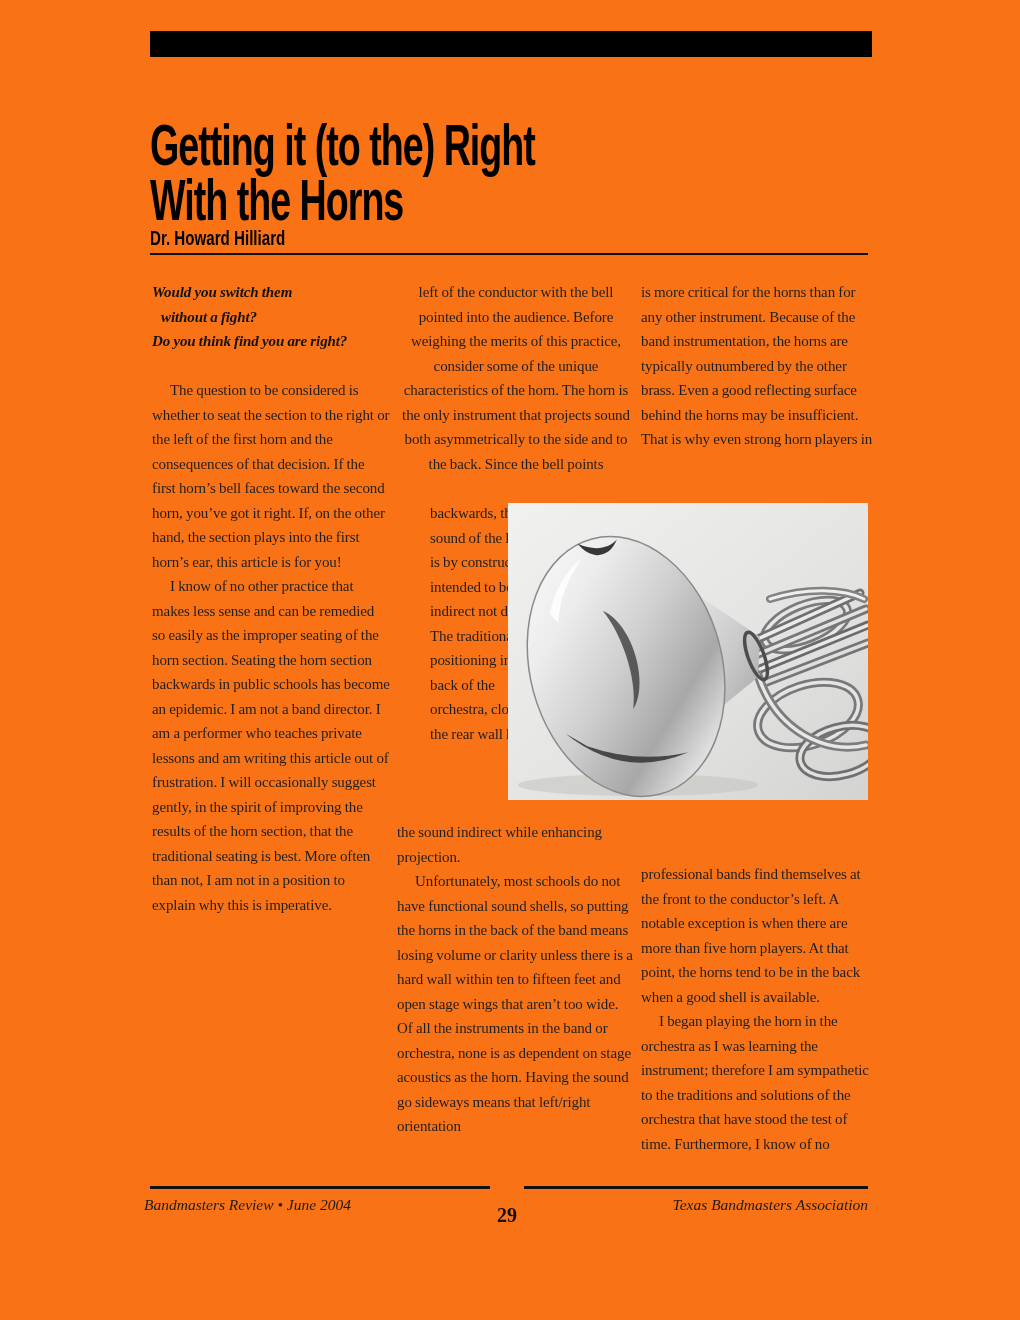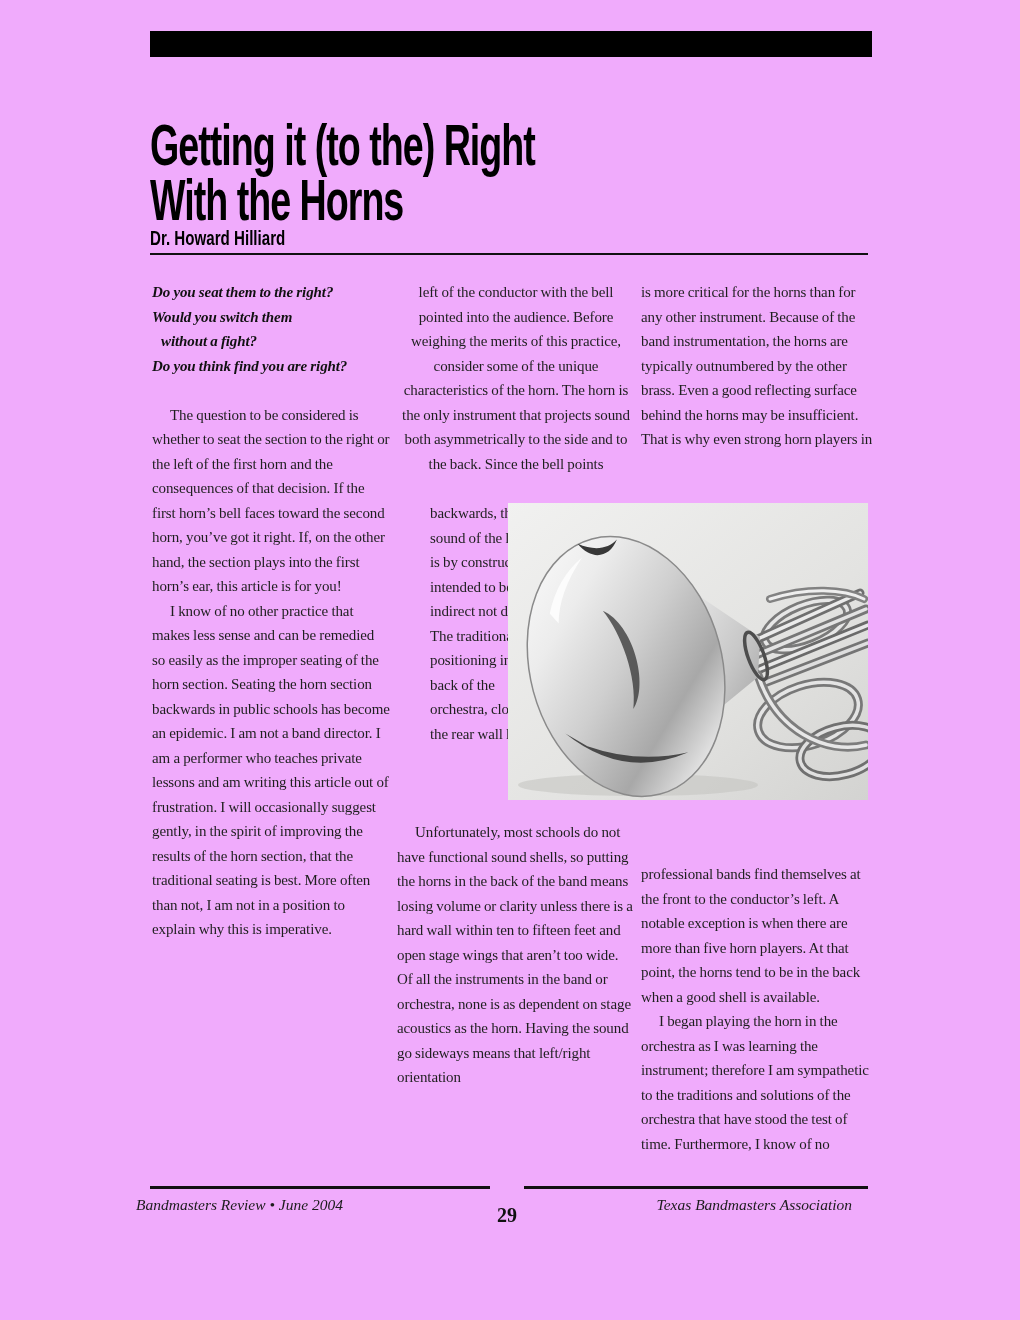--- a/index.html
+++ b/index.html
@@ -1,16 +1,16 @@
 <!DOCTYPE html>
 <html><head>
 <meta charset="utf-8">
 <style>
   html,body{margin:0;padding:0;background:#ffffff;}
-  .page{position:relative;width:1020px;height:1320px;background:#f0abfc;overflow:hidden;
+  .page{position:relative;width:1020px;height:1320px;background:#f97316;overflow:hidden;
         font-family:"Liberation Serif", serif;}
   .topbar{position:absolute;left:150px;top:31px;width:722px;height:26px;background:#000;}
   .title-line{position:absolute;left:150px;white-space:nowrap;
         font-family:"Liberation Sans", sans-serif;font-weight:bold;color:#000;
         font-size:57px;letter-spacing:-1.5px;transform:scaleX(0.66);transform-origin:left top;}
   .title-1{top:112px;}
   .title-2{top:167px;}
   .byline{position:absolute;left:150px;top:226px;white-space:nowrap;
         font-family:"Liberation Sans", sans-serif;font-weight:bold;color:#000;
         font-size:21px;transform:scaleX(0.72);transform-origin:left top;}
@@ -35,50 +35,50 @@
   .c2-below{width:238px;}
 
   .horn-photo{position:absolute;left:508px;top:503px;width:360px;height:297px;}
 
   .footer-rule{position:absolute;top:1186px;height:3px;background:#111;}
   .fr-left{left:150px;width:340px;}
   .fr-right{left:524px;width:344px;}
   .page-number{position:absolute;left:488px;top:1204px;width:38px;text-align:center;
        font-size:20px;font-weight:bold;color:#111;}
   .footer-text{position:absolute;top:1196px;font-style:italic;font-size:15.5px;color:#1c1c1c;}
-  .ft-left{left:136px;}
-  .ft-right{right:168px;text-align:left;}
+  .ft-left{left:144px;}
+  .ft-right{right:152px;text-align:left;}
 </style>
 </head>
 <body>
 
 <div class="page">
 
   <div class="topbar"></div>
 
   <div class="title-line title-1">Getting it (to the) Right</div>
   <div class="title-line title-2">With the Horns</div>
   <div class="byline">Dr. Howard Hilliard</div>
   <div class="title-rule"></div>
 
   <div class="col col-1">
     <div class="poem">
-      <div>Do you seat them to the right?</div>
       <div>Would you switch them</div>
       <div class="poem-indent">without a fight?</div>
       <div>Do you think find you are right?</div>
     </div>
     <p class="para indent first-after-poem">The question to be considered is whether to seat the section to the right or the left of the first horn and the consequences of that decision. If the first horn’s bell faces toward the second horn, you’ve got it right. If, on the other hand, the section plays into the first horn’s ear, this article is for you!</p>
     <p class="para indent">I know of no other practice that makes less sense and can be remedied so easily as the improper seating of the horn section. Seating the horn section backwards in public schools has become an epidemic. I am not a band director. I am a performer who teaches private lessons and am writing this article out of frustration. I will occasionally suggest gently, in the spirit of improving the results of the horn section, that the traditional seating is best. More often than not, I am not in a position to explain why this is imperative.</p>
   </div>
 
   <div class="col col-2">
     <div class="c2-top">left of the conductor with the bell pointed into the audience. Before weighing the merits of this practice, consider some of the unique characteristics of the horn. The horn is the only instrument that projects sound both asymmetrically to the side and to the back. Since the bell points</div>
     <div class="c2-narrow">backwards, the sound of the horn is by construction intended to be indirect not direct. The traditional positioning in the back of the orchestra, close to the rear wall keeps</div>
     <div class="c2-below">
+      <p class="para">the sound indirect while enhancing projection.</p>
       <p class="para indent">Unfortunately, most schools do not have functional sound shells, so putting the horns in the back of the band means losing volume or clarity unless there is a hard wall within ten to fifteen feet and open stage wings that aren’t too wide. Of all the instruments in the band or orchestra, none is as dependent on stage acoustics as the horn. Having the sound go sideways means that left/right orientation</p>
     </div>
   </div>
 
   <div class="col col-3-top">is more critical for the horns than for any other instrument. Because of the band instrumentation, the horns are typically outnumbered by the other brass. Even a good reflecting surface behind the horns may be insufficient. That is why even strong horn players in</div>
 
   <div class="horn-photo">
     <svg width="360" height="297" viewBox="0 0 360 297">
       <defs>
         <linearGradient id="bgGrad" x1="0" y1="0" x2="1" y2="1">

